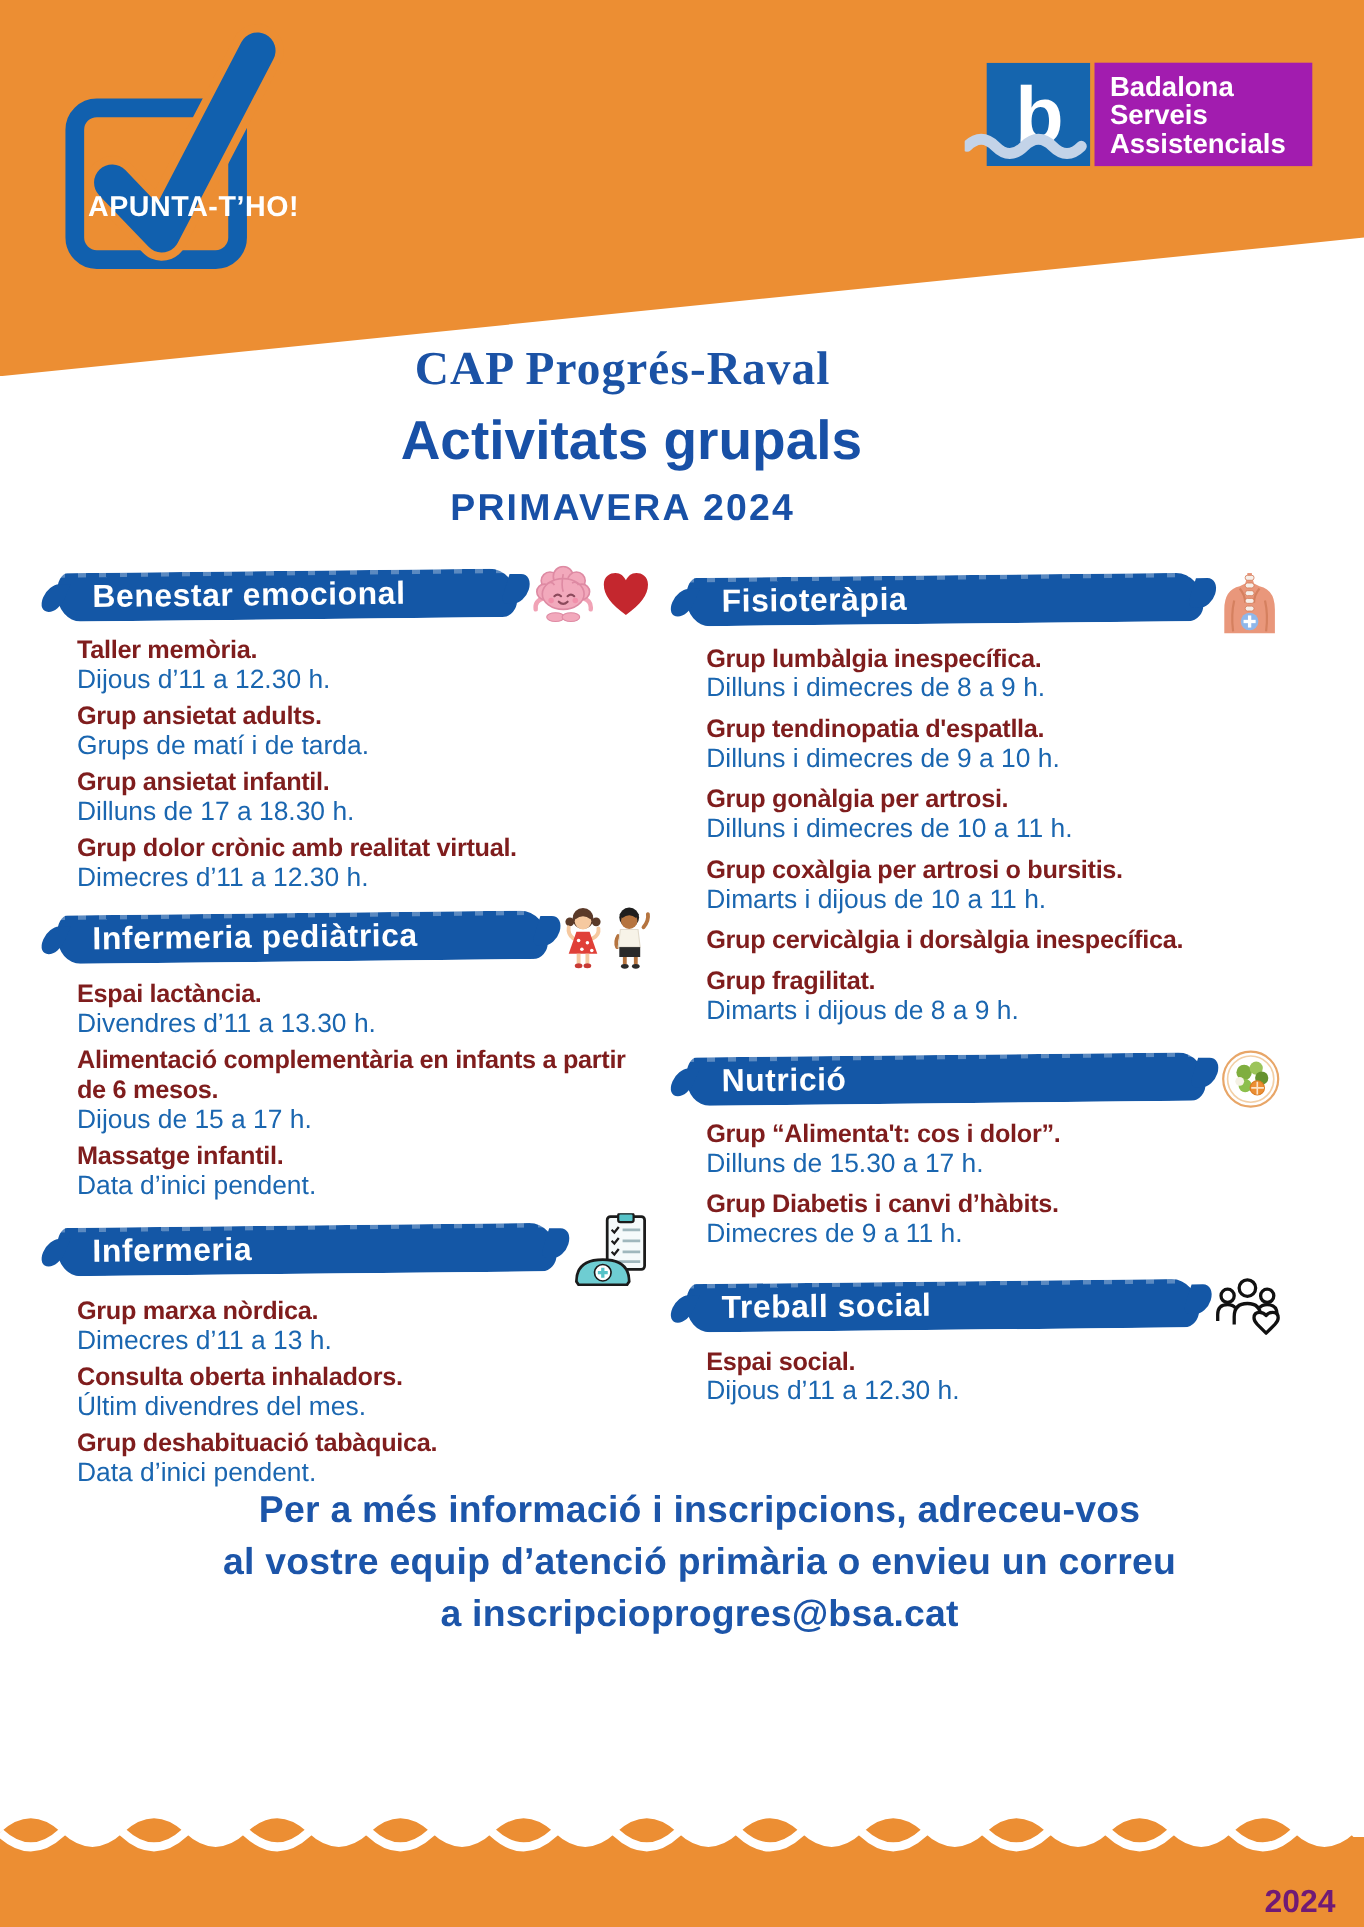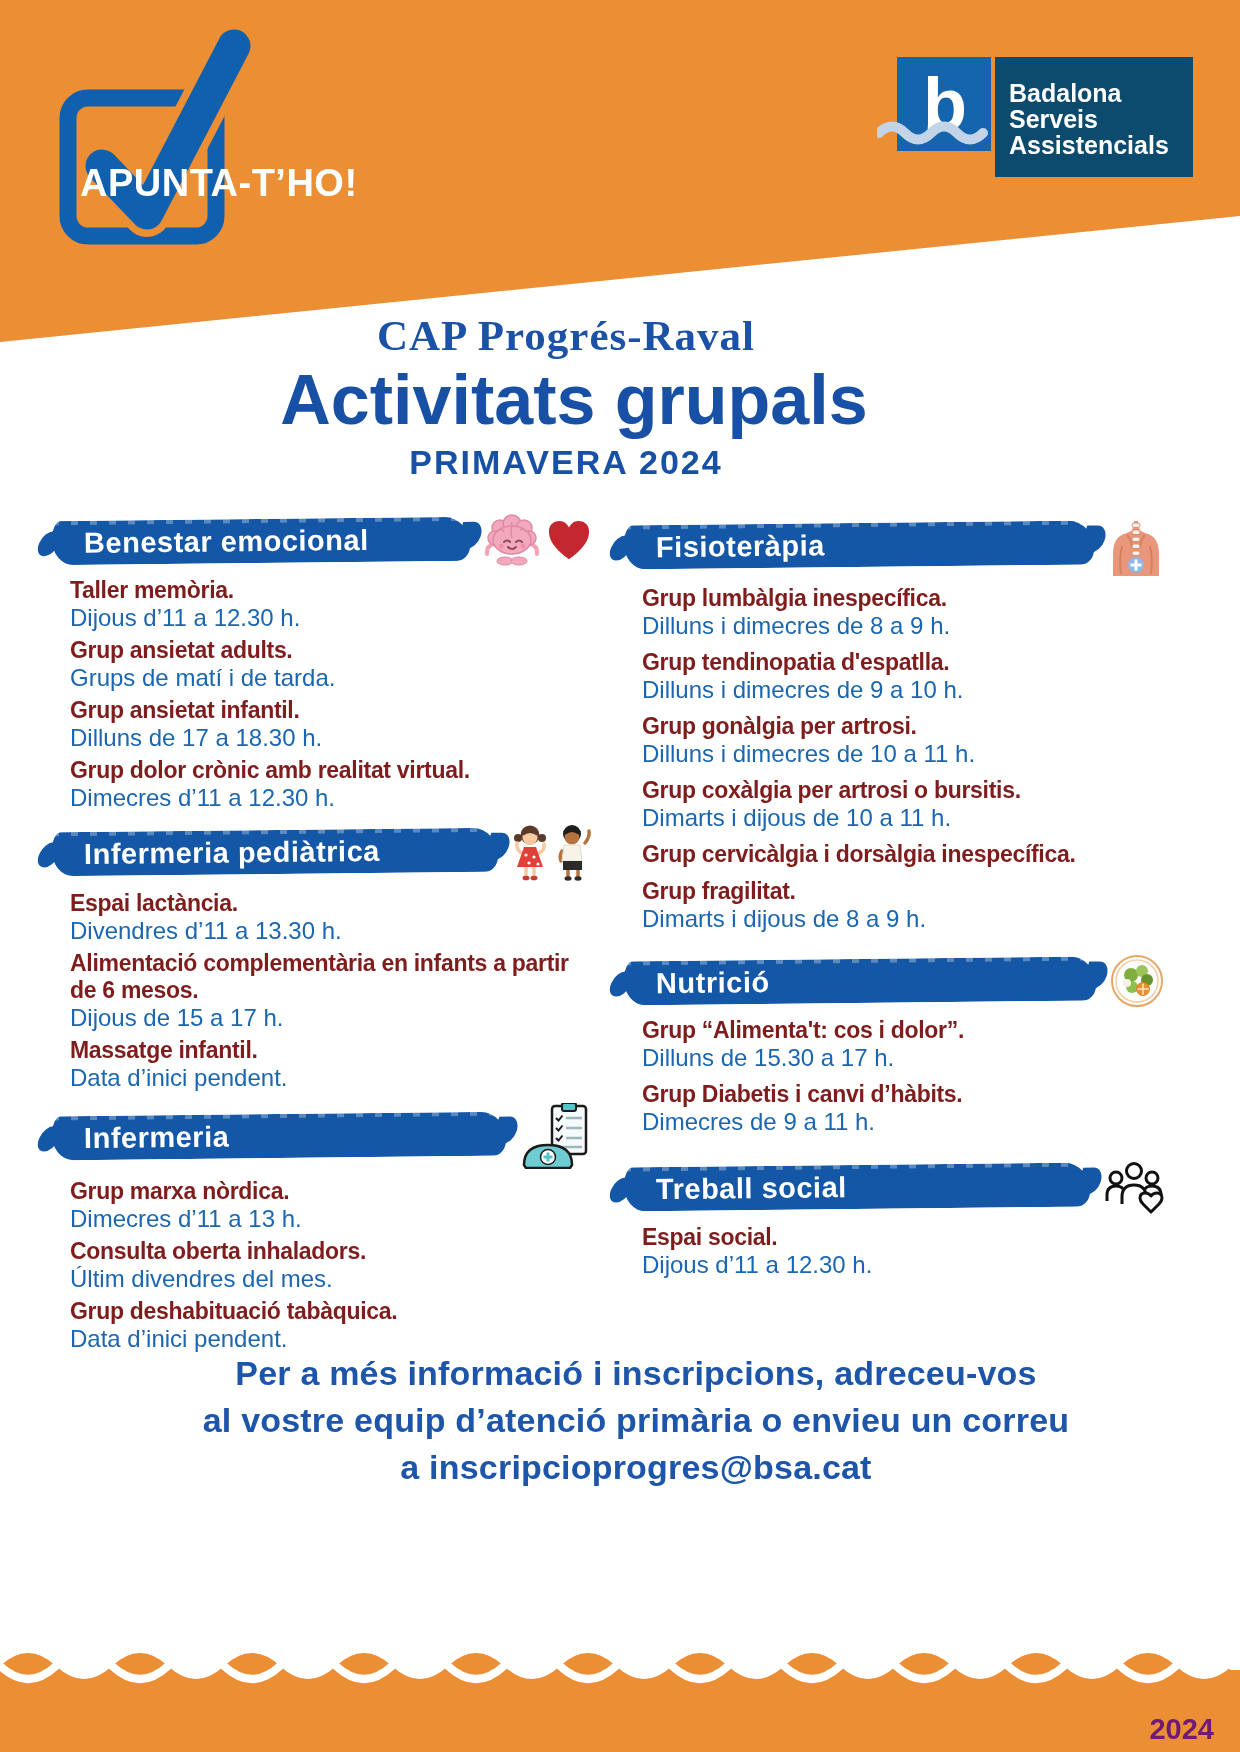--- a/index.html
+++ b/index.html
@@ -5,34 +5,34 @@
   html,body{margin:0;padding:0;background:#e9e9e9;}
   .page{position:relative;width:1240px;height:1752px;background:#ffffff;overflow:hidden;
         font-family:"Liberation Sans",sans-serif;}
 
   
   .hero{position:absolute;top:0;left:0;width:1240px;height:342px;background:#EC8E33;
         clip-path:polygon(0 0,100% 0,100% 216px,0 342px);}
 
   
   .checkwrap{position:absolute;left:50px;top:16px;width:210px;height:235px;}
-  .tagline{position:absolute;left:80px;top:162px;color:#ffffff;font-weight:bold;
-           font-size:38px;letter-spacing:.5px;white-space:nowrap;}
+  .tagline{position:absolute;left:80px;top:172px;color:#ffffff;font-weight:bold;
+           font-size:26px;letter-spacing:.5px;white-space:nowrap;}
 
   
   .bsa{position:absolute;left:877px;top:57px;display:flex;align-items:stretch;height:94px;}
-  .bsa-text{width:198px;height:120px;background:#0c4a6e;box-sizing:border-box;
-            padding:23px 0 0 14px;}
+  .bsa-text{width:198px;height:94px;background:#a21caf;box-sizing:border-box;
+            padding:9px 0 0 14px;}
   .bsa-text div{color:#ffffff;font-weight:bold;font-size:25px;line-height:26px;}
 
   
   .titleblock{position:absolute;top:312px;left:0;width:1132px;text-align:center;}
   .subtitle{font-family:"Liberation Serif",serif;font-weight:bold;font-size:43px;
             line-height:48px;color:#1B52A5;letter-spacing:1px;}
-  .title{font-weight:bold;font-size:70px;line-height:80px;color:#1850A6;letter-spacing:0;margin-left:16px;}
+  .title{font-weight:bold;font-size:50px;line-height:80px;color:#1850A6;letter-spacing:0;margin-left:16px;}
   .season{font-weight:bold;font-size:34px;line-height:40px;color:#1850A6;letter-spacing:2px;margin-top:2px;}
 
   
   .columns{position:absolute;top:514px;left:52px;width:1112px;display:flex;gap:32px;}
   .col{width:540px;}
   .sec{margin-bottom:12px;}
   .hrow{display:flex;align-items:center;gap:14px;margin-bottom:9px;}
   .brush{position:relative;flex:1;height:44px;background-color:#1457A6;display:flex;align-items:center;
          padding:0 14px 0 32px;border-radius:10px 26px 14px 22px / 18px 30px 16px 26px;
          transform:rotate(-0.6deg);

